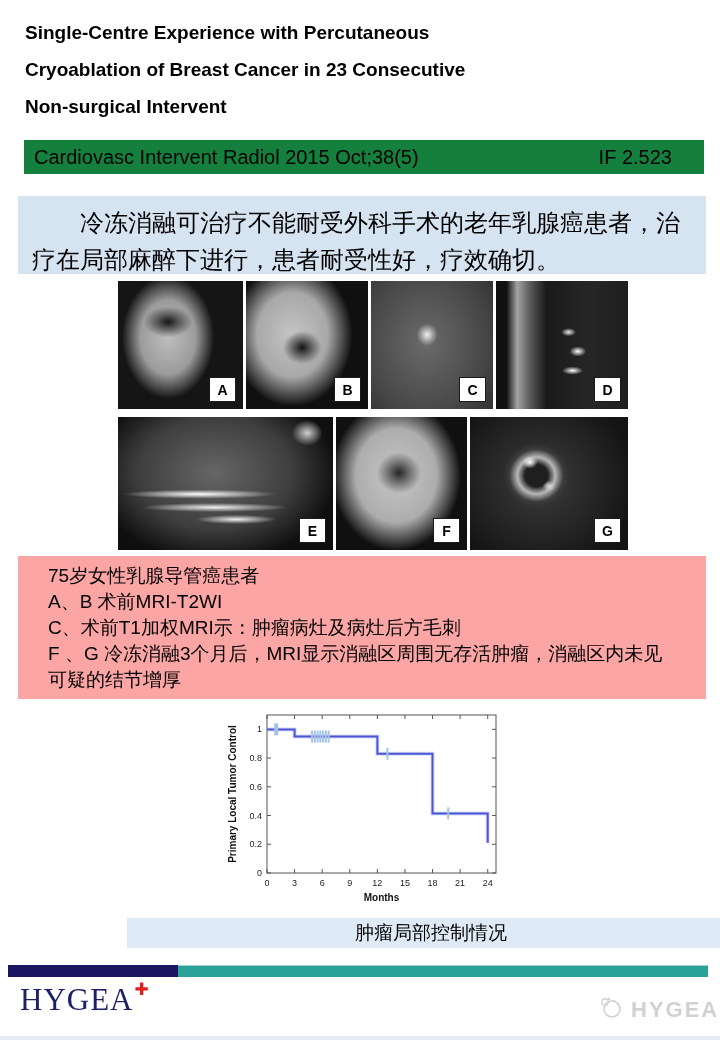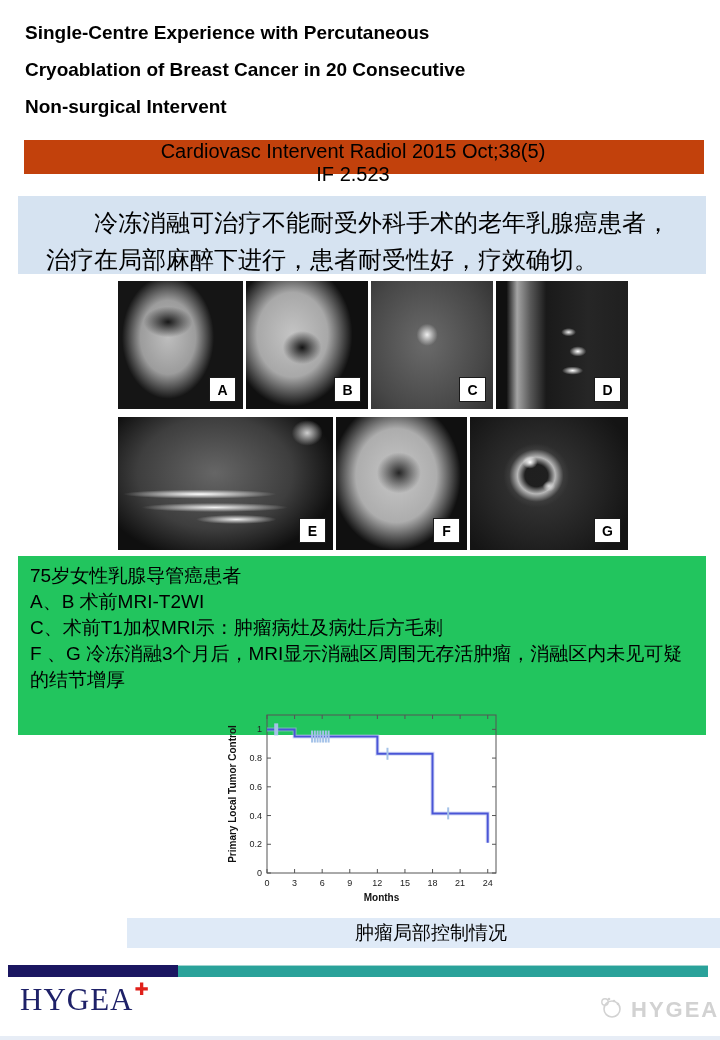--- a/index.html
+++ b/index.html
@@ -5,26 +5,26 @@
   html,body{margin:0;padding:0;background:#fff;}
   .page{position:relative;width:720px;height:1040px;background:#ffffff;overflow:hidden;
         font-family:"Liberation Sans",sans-serif;color:#000;}
 
   
   .title{position:absolute;left:25px;top:14px;width:684px;
          font-weight:bold;font-size:19px;line-height:37px;color:#000;}
 
   
   .journal-bar{position:absolute;left:24px;top:140px;width:680px;height:34px;
-               background:#c2410c;display:flex;align-items:center;justify-content:space-between;
-               box-sizing:border-box;padding:0 32px 0 10px;font-size:20px;font-weight:500;flex-direction:column;}
+               background:#15803d;display:flex;align-items:center;justify-content:space-between;
+               box-sizing:border-box;padding:0 32px 0 10px;font-size:20px;font-weight:500;}
 
   
   .summary-box{position:absolute;left:18px;top:196px;width:688px;height:78px;
-               background:#d6e3f1;box-sizing:border-box;padding:8px 28px;
+               background:#d6e3f1;box-sizing:border-box;padding:8px 14px;
                font-size:24px;line-height:37px;text-indent:2em;}
 
   
   .figure{position:absolute;left:118px;top:281px;width:512px;}
   .frow{display:flex;gap:3px;}
   .frow.r2{margin-top:8px;}
   .panel{position:relative;background:#000;overflow:hidden;}
   .r1 .panel{height:128px;}
   .r2 .panel{height:133px;}
   .pa{width:125px;background:#000;}
@@ -60,22 +60,22 @@
   .pg .blob{position:absolute;inset:0;background:
       radial-gradient(6% 6% at 38% 34%, #fff 0%, rgba(255,255,255,0) 80%),
       radial-gradient(5% 5% at 50% 52%, #ddd 0%, rgba(255,255,255,0) 80%),
       radial-gradient(26% 30% at 42% 44%, rgba(30,30,30,.95) 28%, rgba(215,215,215,.8) 46%, rgba(60,60,60,.9) 66%, rgba(30,30,30,0) 80%),
       radial-gradient(60% 70% at 45% 48%, rgba(90,90,90,.55) 0%, rgba(40,40,40,.7) 65%, #141414 100%);}
   .plabel{position:absolute;right:7px;bottom:7px;width:25px;height:23px;background:#fff;
           border:1px solid #1a1a1a;display:flex;align-items:center;justify-content:center;
           font-size:14px;font-weight:bold;color:#000;}
 
   
-  .caption-box{position:absolute;left:18px;top:556px;width:688px;height:179px;
-               background:#22c55e;box-sizing:border-box;padding:7px 12px;
+  .caption-box{position:absolute;left:18px;top:556px;width:688px;height:143px;
+               background:#fca5a5;box-sizing:border-box;padding:7px 30px;
                font-size:19px;line-height:26px;}
 
   
   .chart{position:absolute;left:224px;top:707px;width:292px;height:205px;}
   .chart .tick{font:9px "Liberation Sans",sans-serif;fill:#222;}
   .chart .axis-label{font:bold 10px "Liberation Sans",sans-serif;fill:#111;}
 
   
   .chart-label-bar{position:absolute;left:127px;top:918px;width:608px;height:30px;
                    background:#dfeaf7;text-align:center;line-height:30px;font-size:19px;}
@@ -91,21 +91,21 @@
              color:#d2d2d2;font-size:22px;letter-spacing:2px;font-weight:bold;}
   .bottom-strip{position:absolute;left:0;top:1036px;width:720px;height:4px;background:#e7edf6;}
 </style>
 </head>
 <body>
 
 <div class="page">
 
   <div class="title">
     <div>Single-Centre Experience with Percutaneous</div>
-    <div>Cryoablation of Breast Cancer in 20 Consecutive</div>
+    <div>Cryoablation of Breast Cancer in 23 Consecutive</div>
     <div>Non-surgical Intervent</div>
   </div>
 
   <div class="journal-bar">
     <span>Cardiovasc Intervent Radiol 2015 Oct;38(5)</span>
     <span>IF 2.523</span>
   </div>
 
   <div class="summary-box">冷冻消融可治疗不能耐受外科手术的老年乳腺癌患者，治疗在局部麻醉下进行，患者耐受性好，疗效确切。</div>
 

